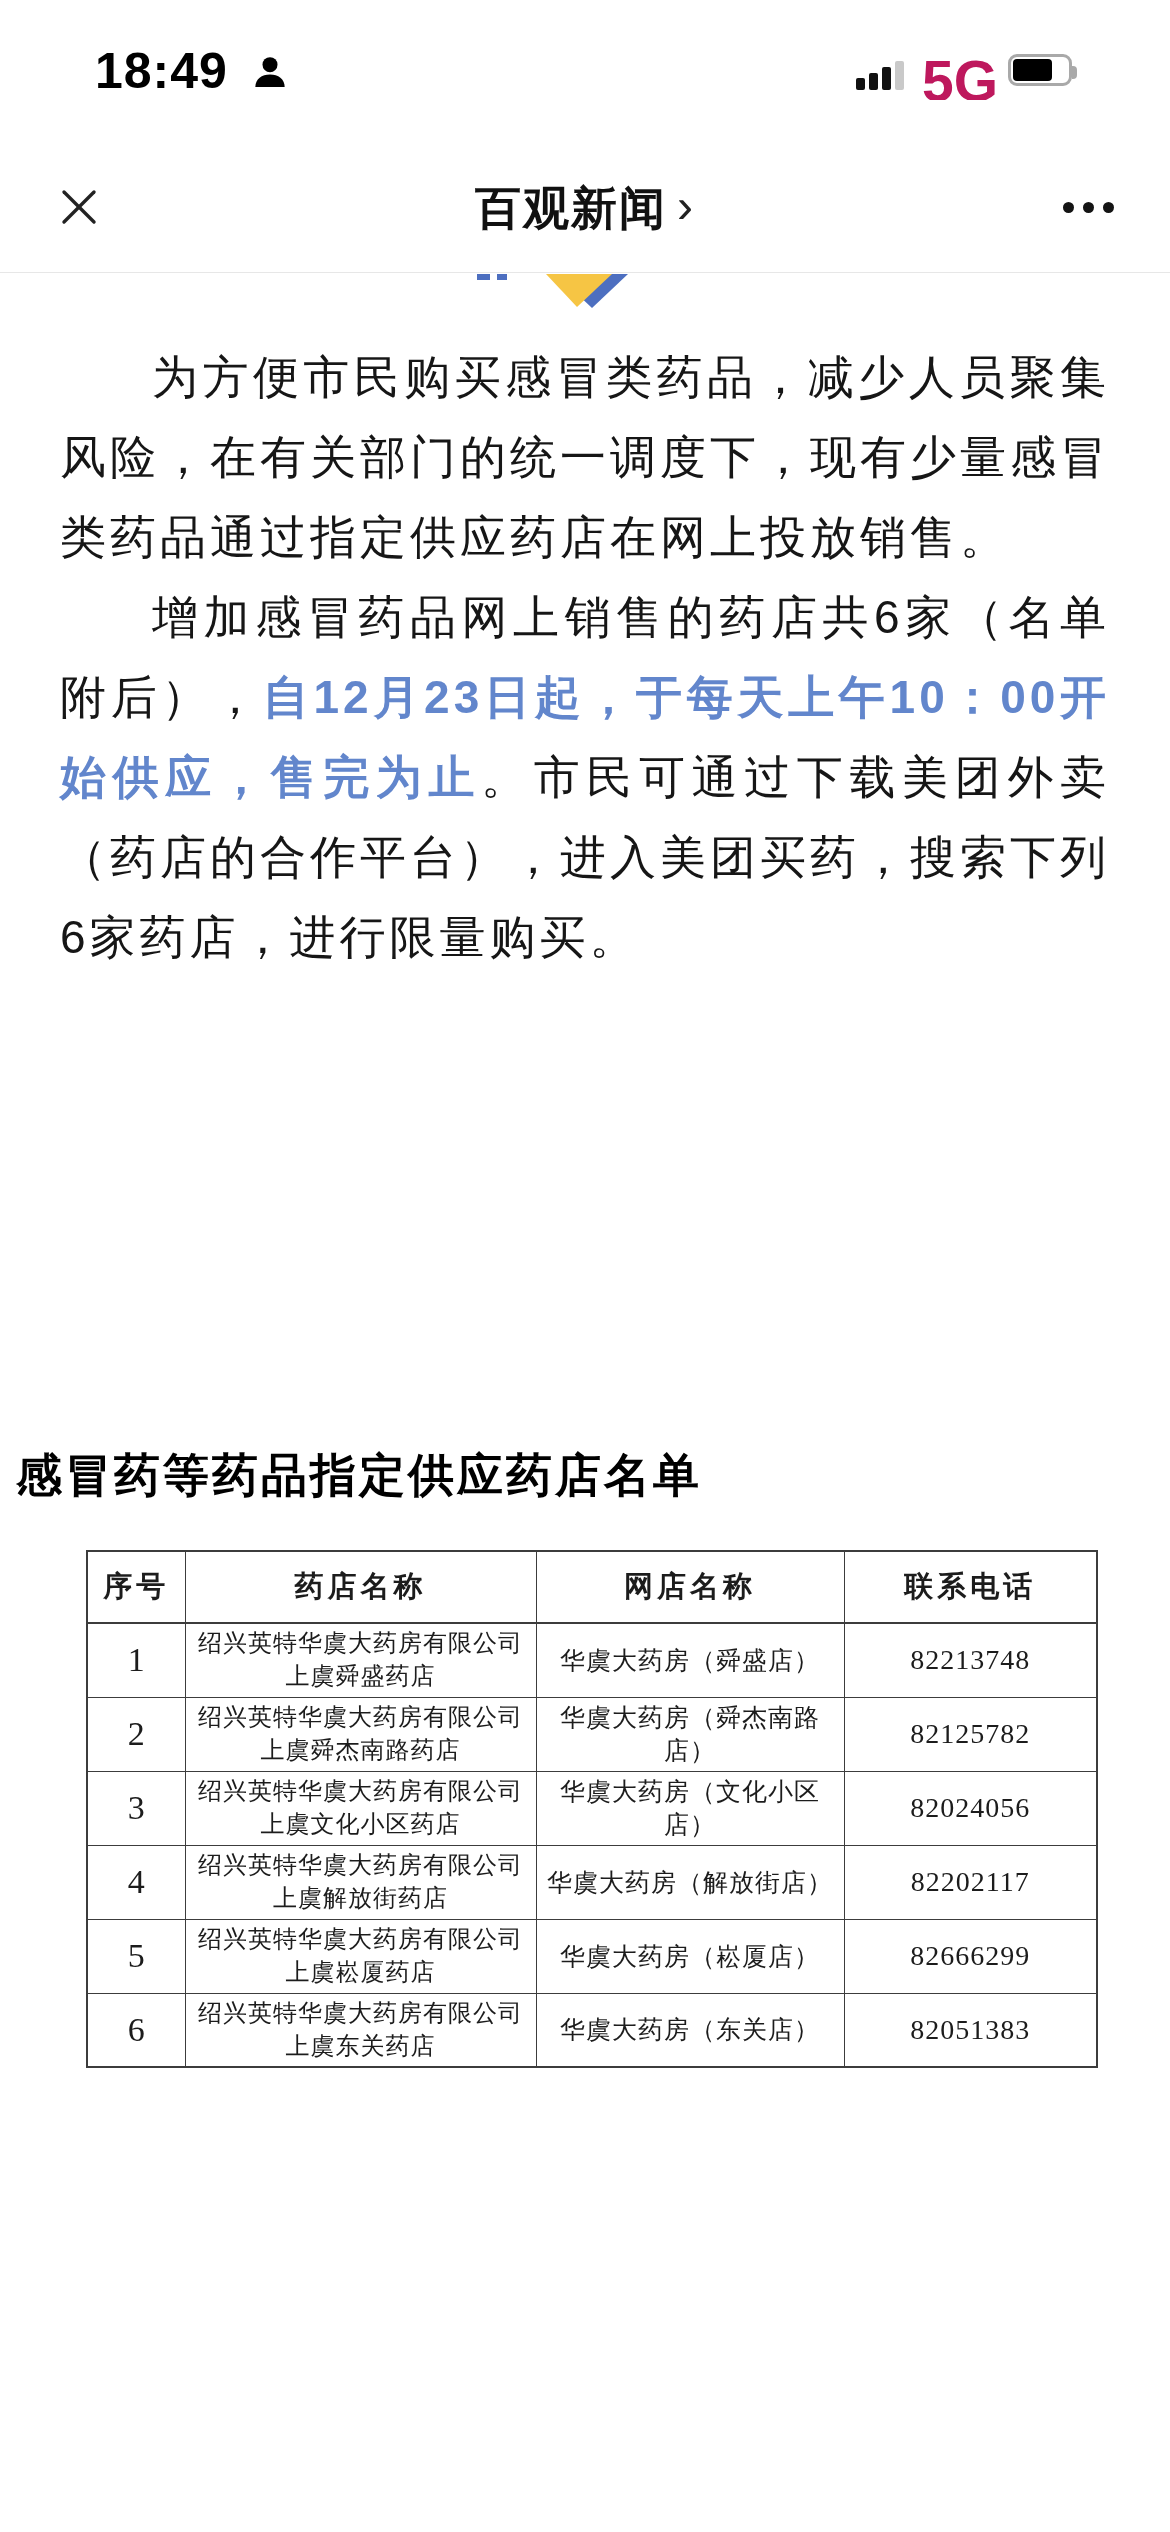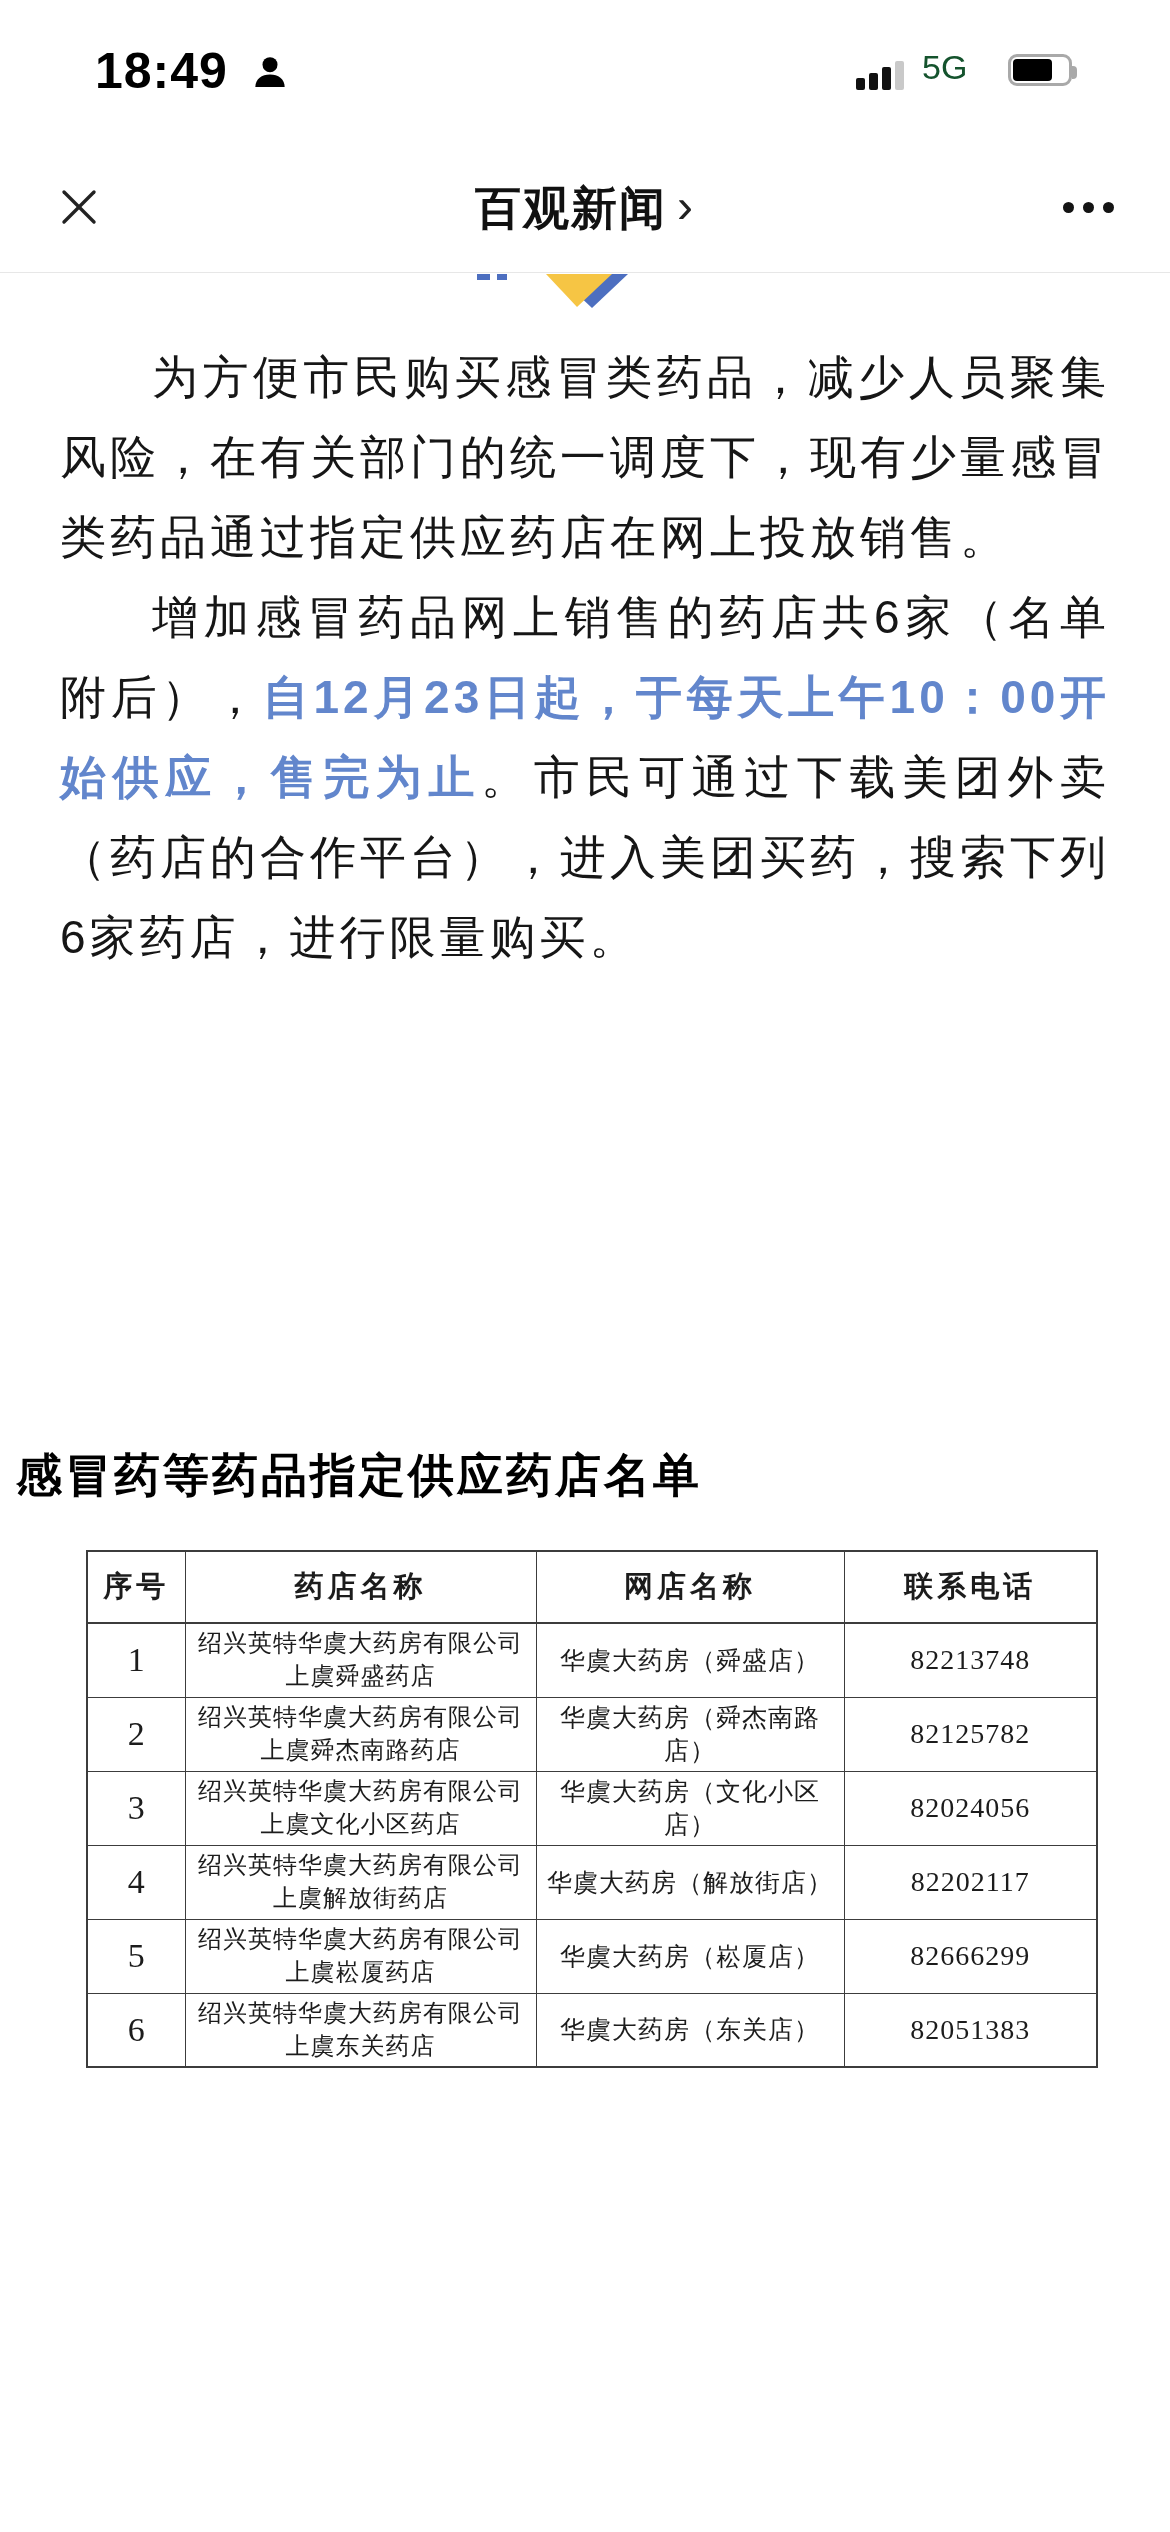--- a/index.html
+++ b/index.html
@@ -18,21 +18,21 @@
   }
   .person-icon { position:absolute; left:250px; top:52px; }
   .signal { position:absolute; left:856px; top:58px; width:52px; height:32px; }
   .signal span { position:absolute; bottom:0; width:9px; border-radius:2px; background:#111; }
   .signal .b1 { left:0;  height:12px; }
   .signal .b2 { left:13px; height:17px; }
   .signal .b3 { left:26px; height:23px; }
   .signal .b4 { left:39px; height:29px; background:#c9c9c9; }
   .net-label {
     position:absolute; left:922px; top:48px;
-    font-size:34px; font-weight:400; color:#14532d;
+    font-size:57px; font-weight:700; color:#be185d;
   }
   .battery {
     position:absolute; left:1008px; top:54px; width:64px; height:32px;
     border:3px solid #a9a9a9; border-radius:9px; padding:2px;
   }
   .battery-fill { width:72%; height:100%; background:#000; border-radius:4px; }
   .battery-nub {
     position:absolute; right:-8px; top:9px; width:5px; height:13px;
     background:#a9a9a9; border-radius:0 4px 4px 0;
   }

